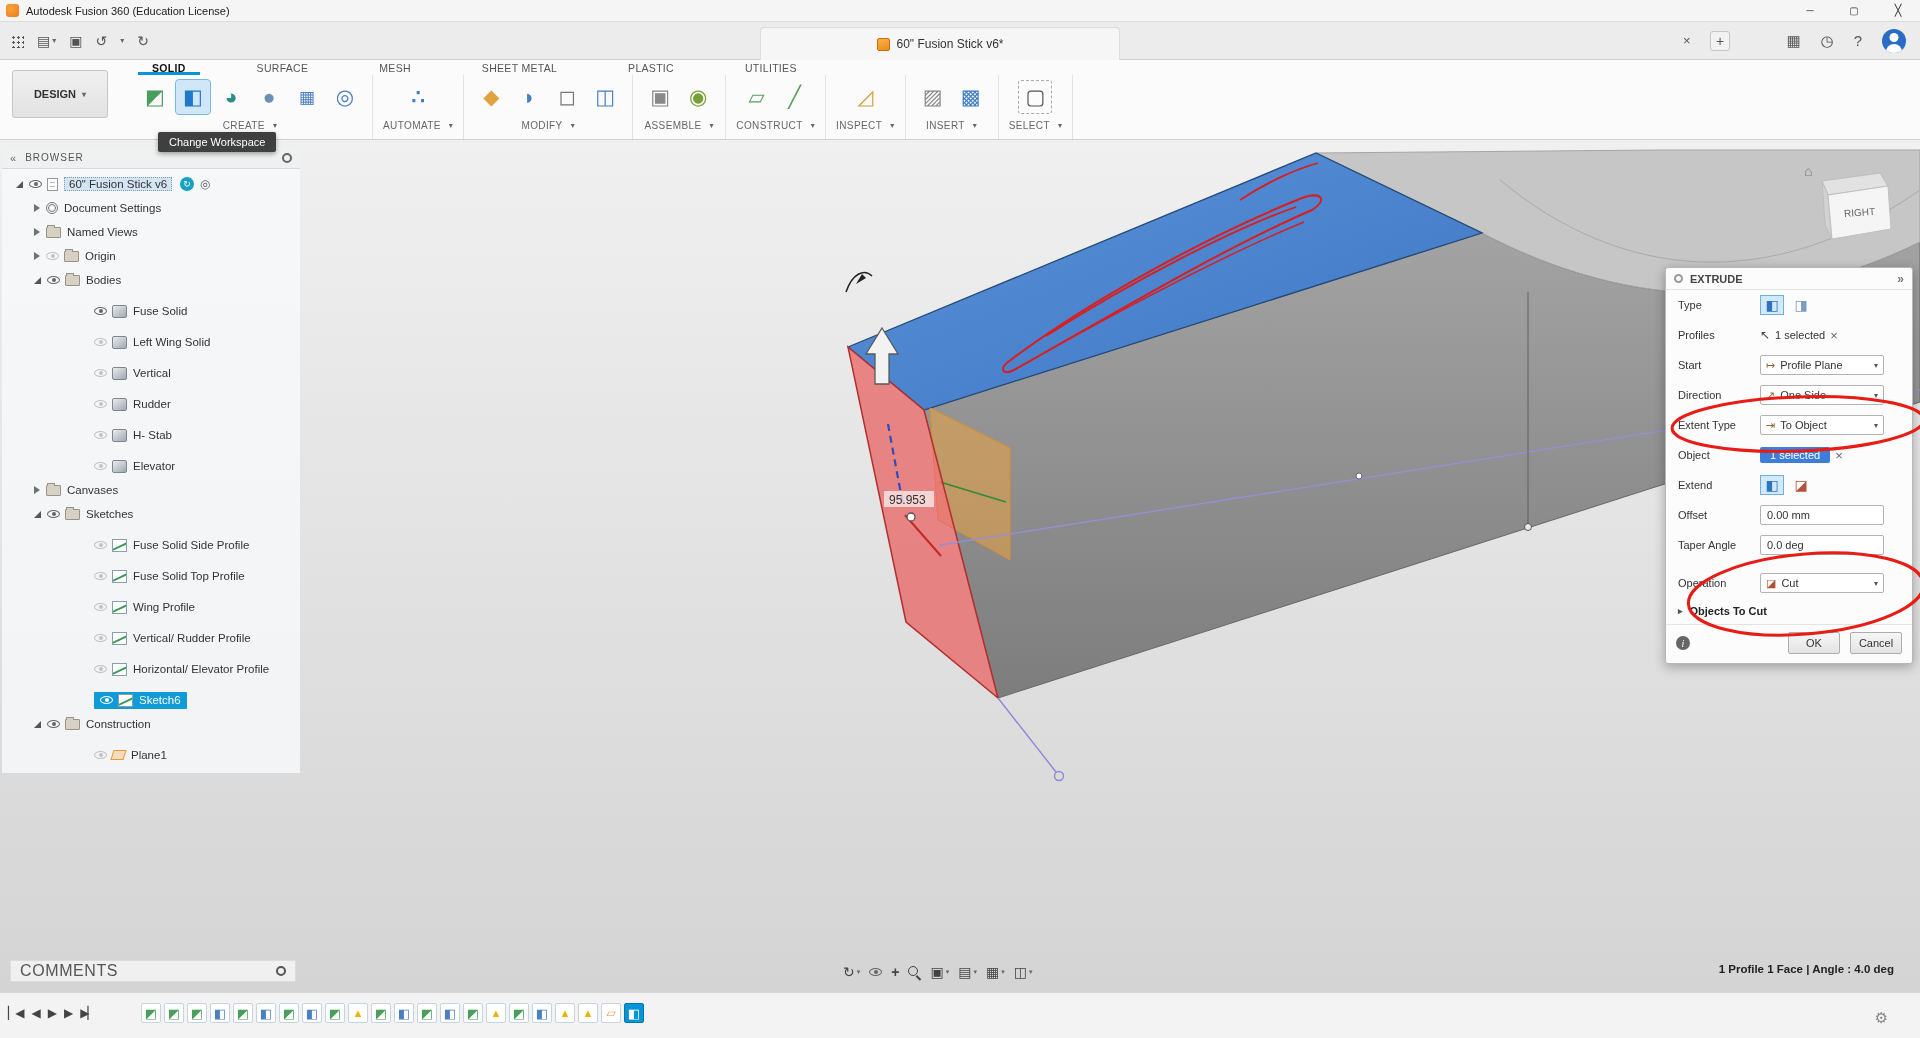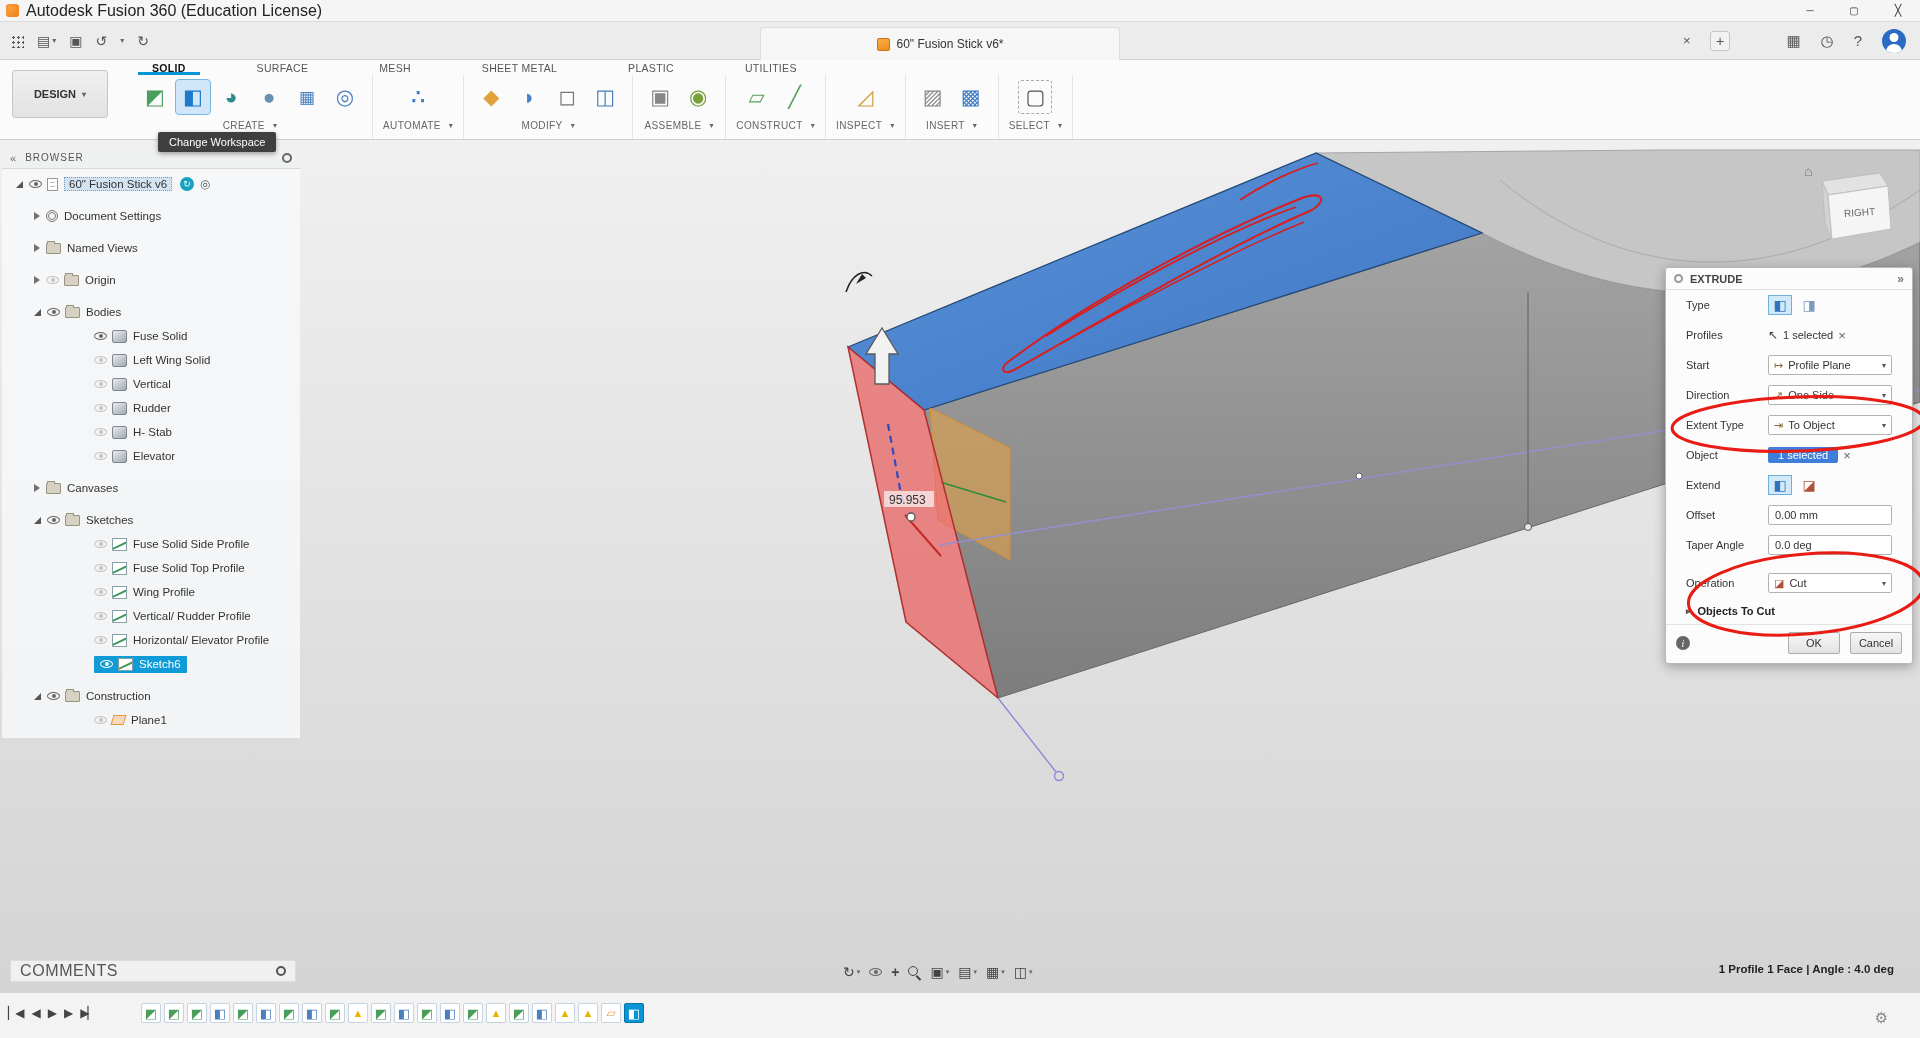--- a/index.html
+++ b/index.html
@@ -2,21 +2,21 @@
 <html><head>
 <meta charset="utf-8">
 <style>
   * { margin:0; padding:0; box-sizing:border-box; }
   body { font-family:"Liberation Sans", sans-serif; background:#000; }
   .app { position:relative; width:1920px; height:1038px; background:#e9e9e9; overflow:hidden; font-family:"Liberation Sans", sans-serif; }
 
   
   .titlebar { position:absolute; left:0; top:0; width:1920px; height:22px; background:#f5f5f5; border-bottom:1px solid #dcdcdc; display:flex; align-items:center; padding-left:6px; z-index:30; }
   .fusion-logo { width:13px; height:13px; border-radius:3px; background:radial-gradient(circle at 35% 35%, #f9a33a, #ef7a1a); margin-right:7px; flex:none; }
-  .win-title { font-size:16px; color:#222; }
+  .win-title { font-size:11px; color:#222; }
   .win-controls { margin-left:auto; display:flex; height:100%; }
   .win-btn { width:44px; height:100%; display:flex; align-items:center; justify-content:center; font-size:10px; color:#333; cursor:default; }
   .win-btn.close { font-size:11px; }
 
   
   .tabbar { position:absolute; left:0; top:22px; width:1920px; height:38px; background:#ececec; border-bottom:1px solid #d2d2d2; z-index:29; }
   .tb-left { position:absolute; left:10px; top:0; height:100%; display:flex; align-items:center; gap:13px; }
   .tb-ic { font-size:14px; color:#555; display:flex; align-items:center; gap:2px; }
   .tb-caret { font-size:8px; color:#666; }
   .grid-dots { width:14px; height:14px; background-image:radial-gradient(#555 1.1px, transparent 1.3px); background-size:5px 5px; background-position:1px 1px; }
@@ -54,22 +54,22 @@
   .vc-home { position:absolute; left:-2px; top:-2px; font-size:14px; color:#777; }
 
   
   .browser { position:absolute; left:2px; top:147px; width:298px; z-index:3; background:rgba(248,249,250,0.82); }
   .browser-header { height:22px; display:flex; align-items:center; padding:0 8px; gap:8px; font-size:10px; color:#555; letter-spacing:1px; border-bottom:1px solid #d8d8d8; background:rgba(238,239,240,0.9); }
   .bh-collapse { font-size:11px; color:#666; }
   .bh-dot { margin-left:auto; width:10px; height:10px; border:2px solid #666; border-radius:50%; }
   .btree { padding:3px 0 6px 0; }
   .brow { height:24px; display:flex; align-items:center; font-size:11.5px; color:#333; }
   .level-0 { padding-left:14px; }
-  .level-1 { padding-left:32px;margin-top:8px; }
-  .level-2 { padding-left:92px; }
+  .level-1 { padding-left:32px; }
+  .level-2 { padding-left:92px;margin-top:7px; }
   .row-inner { display:flex; align-items:center; }
   .brow.selected .row-inner { background:#0f9bd7; color:#fff; padding:2px 6px; border-radius:1px; }
   .brow.selected .eye { border-color:#fff; }
   .brow.selected .eye::after { background:#fff; }
   .tri-arrow { width:0; height:0; flex:none; margin-right:6px; }
   .tri-arrow.collapsed { border-top:4px solid transparent; border-bottom:4px solid transparent; border-left:6px solid #707070; }
   .tri-arrow.expanded { border-bottom:7px solid #555; border-left:7px solid transparent; }
   .eye { display:inline-block; width:13px; height:8px; border:1.4px solid #666; border-radius:50%; position:relative; flex:none; margin-right:5px; }
   .eye::after { content:""; position:absolute; left:50%; top:50%; width:4px; height:4px; margin:-2px 0 0 -2px; border-radius:50%; background:#666; }
   .eye.hidden { border-color:#c2c2c2; } .eye.hidden::after { background:#c2c2c2; }
@@ -89,21 +89,21 @@
   .target-ic { margin-left:6px; font-size:12px; color:#555; }
 
   
   .tooltip { position:absolute; left:158px; top:132px; background:#3f3f3f; color:#fff; font-size:11px; padding:4px 11px; border-radius:2px; box-shadow:0 2px 5px rgba(0,0,0,.35); z-index:40; }
 
   
   .dialog { position:absolute; left:1665px; top:267px; width:248px; background:#fcfcfc; border:1px solid #b8b8b8; border-radius:3px; box-shadow:0 3px 12px rgba(0,0,0,.3); z-index:4; }
   .dlg-header { height:22px; display:flex; align-items:center; gap:7px; padding:9px 8px; border-bottom:1px solid #e3e3e3; font-size:11px; font-weight:bold; color:#444; }
   .dlg-dot { width:9px; height:9px; border-radius:50%; border:2px solid #999; flex:none; }
   .dlg-pop { margin-left:auto; color:#777; font-size:12px; }
-  .drow { display:flex; align-items:center; height:30px; padding:0 20px; }
+  .drow { display:flex; align-items:center; height:30px; padding:0 12px; }
   .dlabel { width:82px; font-size:11px; color:#333; flex:none; }
   .dctl { display:flex; align-items:center; gap:5px; }
   .tbtn { width:24px; height:20px; border:1px solid transparent; background:none; font-size:14px; display:flex; align-items:center; justify-content:center; color:#2f74c0; }
   .tbtn.active { background:#d2e9f9; border-color:#6fb1dd; }
   .tbtn.alt { color:#7a9cc0; }
   .tbtn.red { color:#b0523a; }
   .cursor-ic { font-size:12px; color:#444; }
   .chip-plain { font-size:11px; color:#333; }
   .chip-blue { background:#3d7edb; color:#fff; font-size:11px; padding:2px 10px; border-radius:2px; }
   .xbtn { background:none; border:none; font-size:13px; color:#666; }

